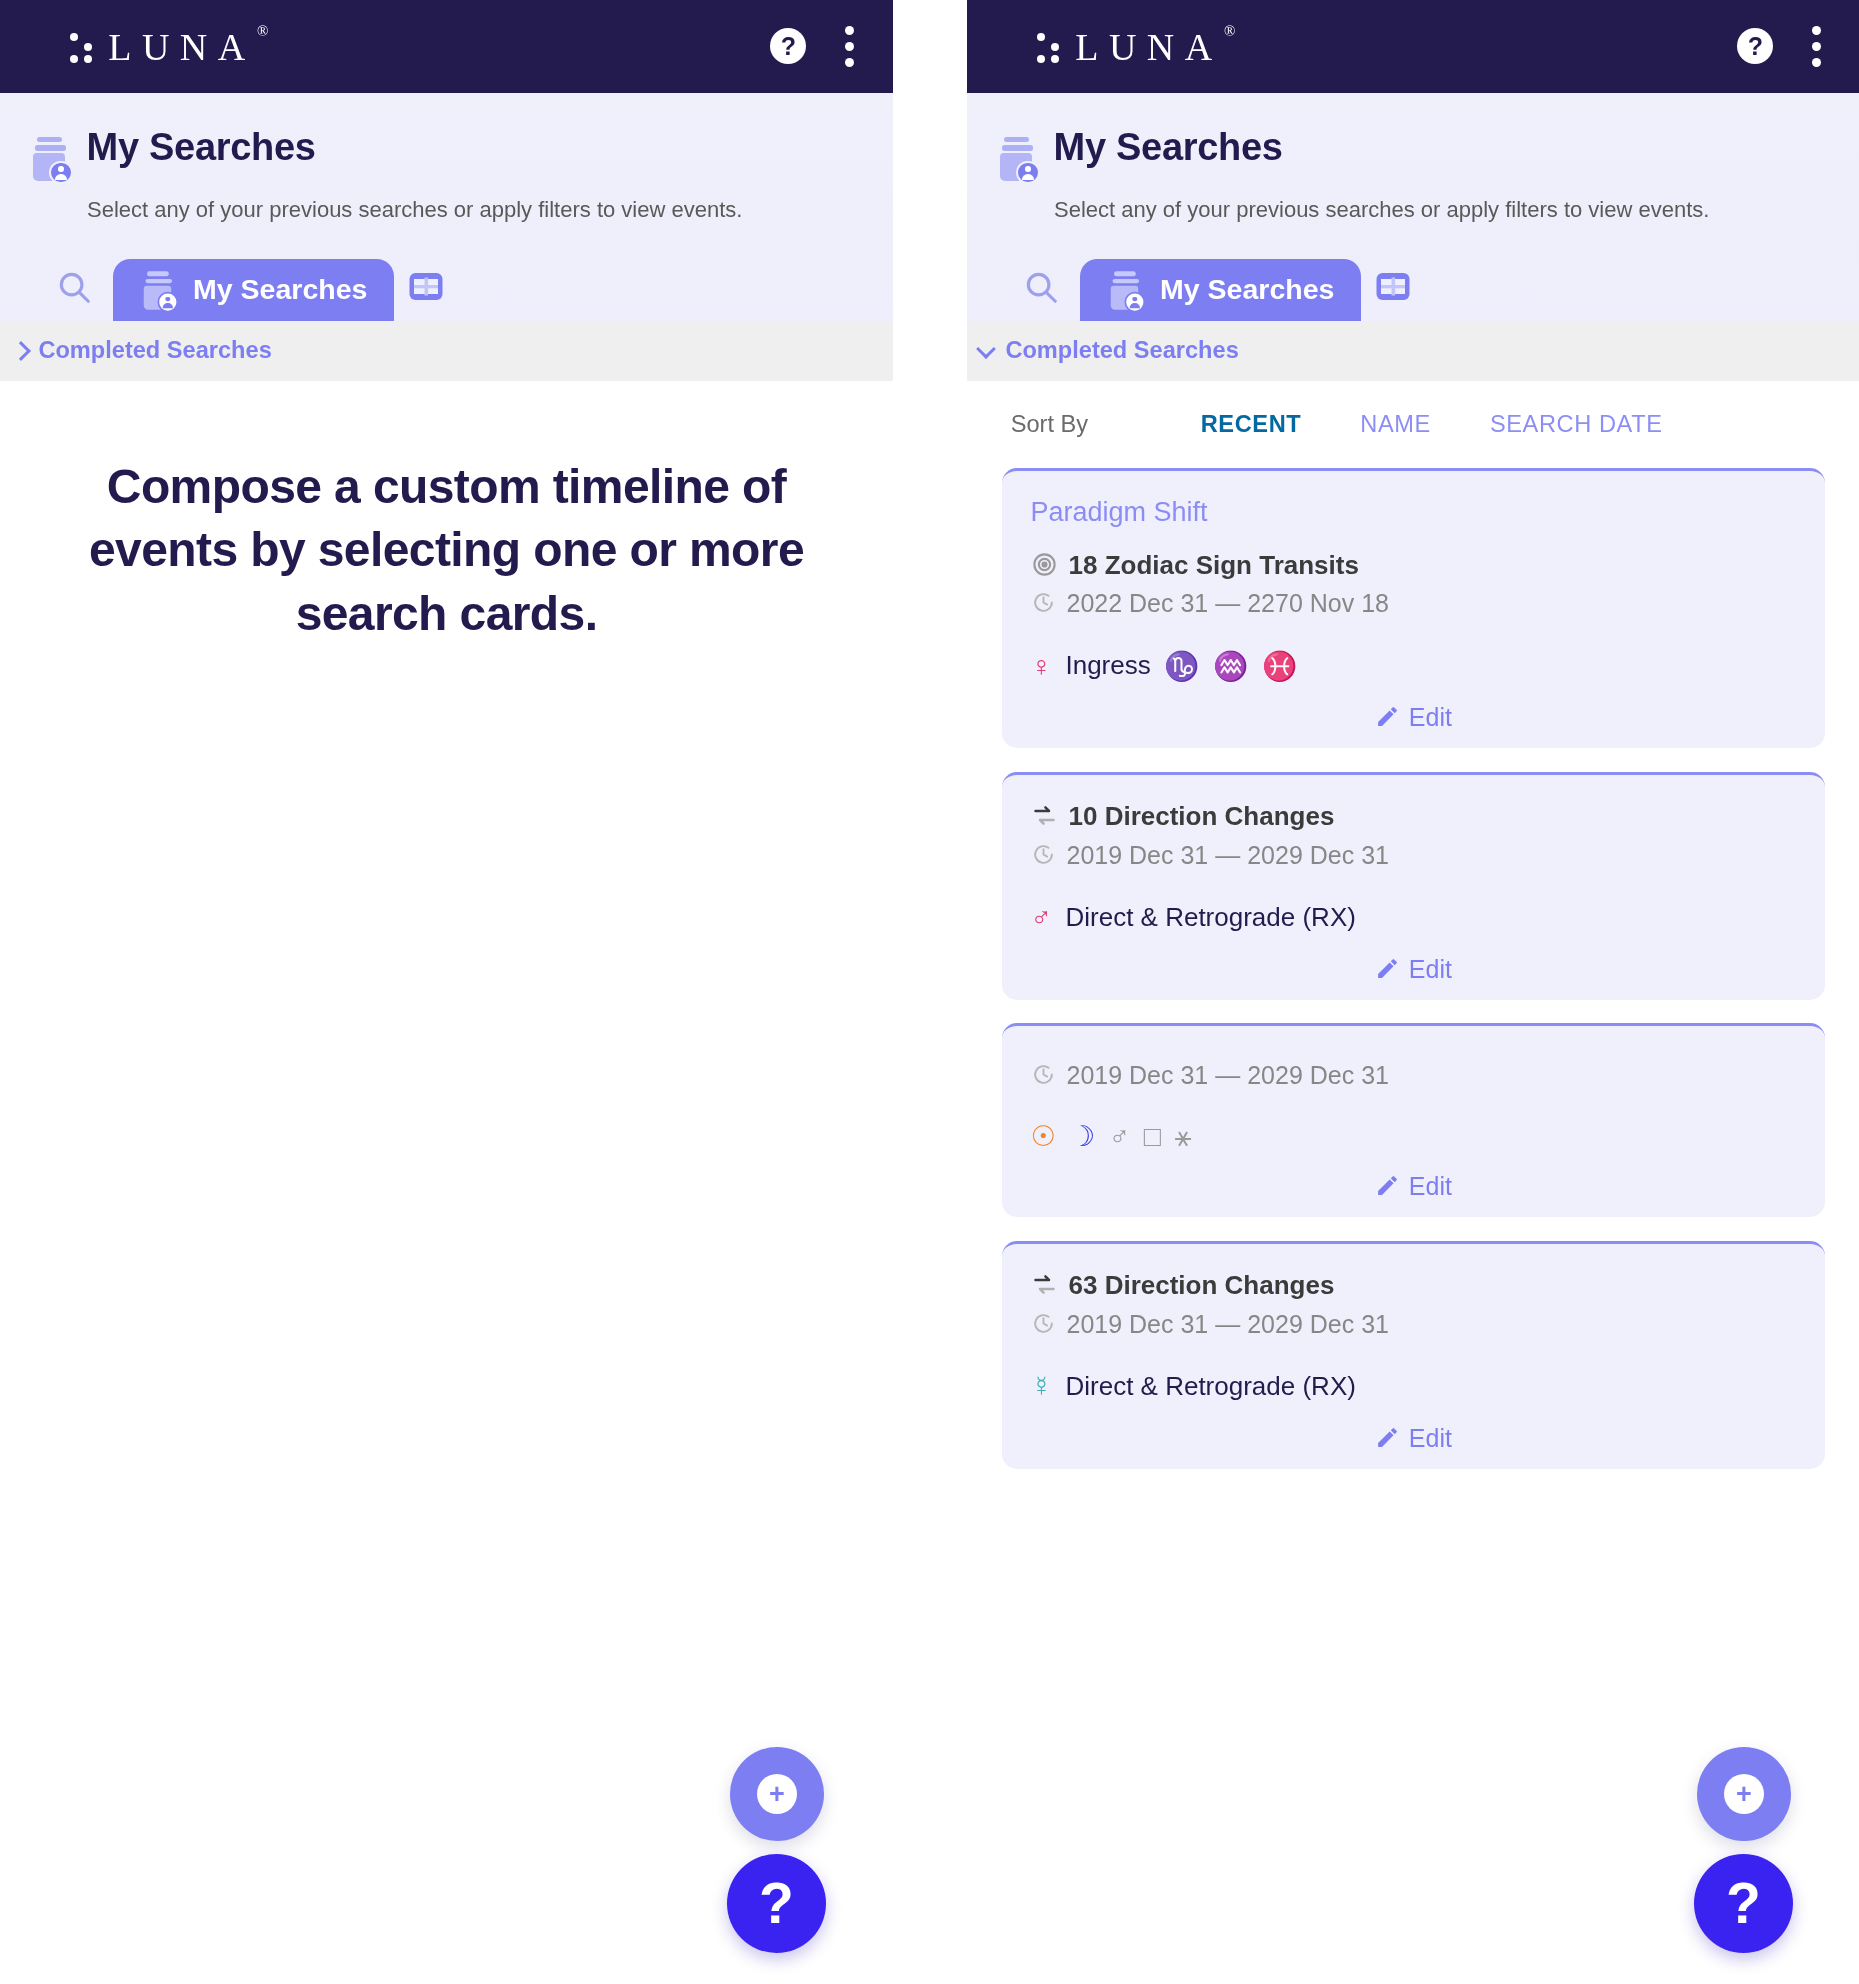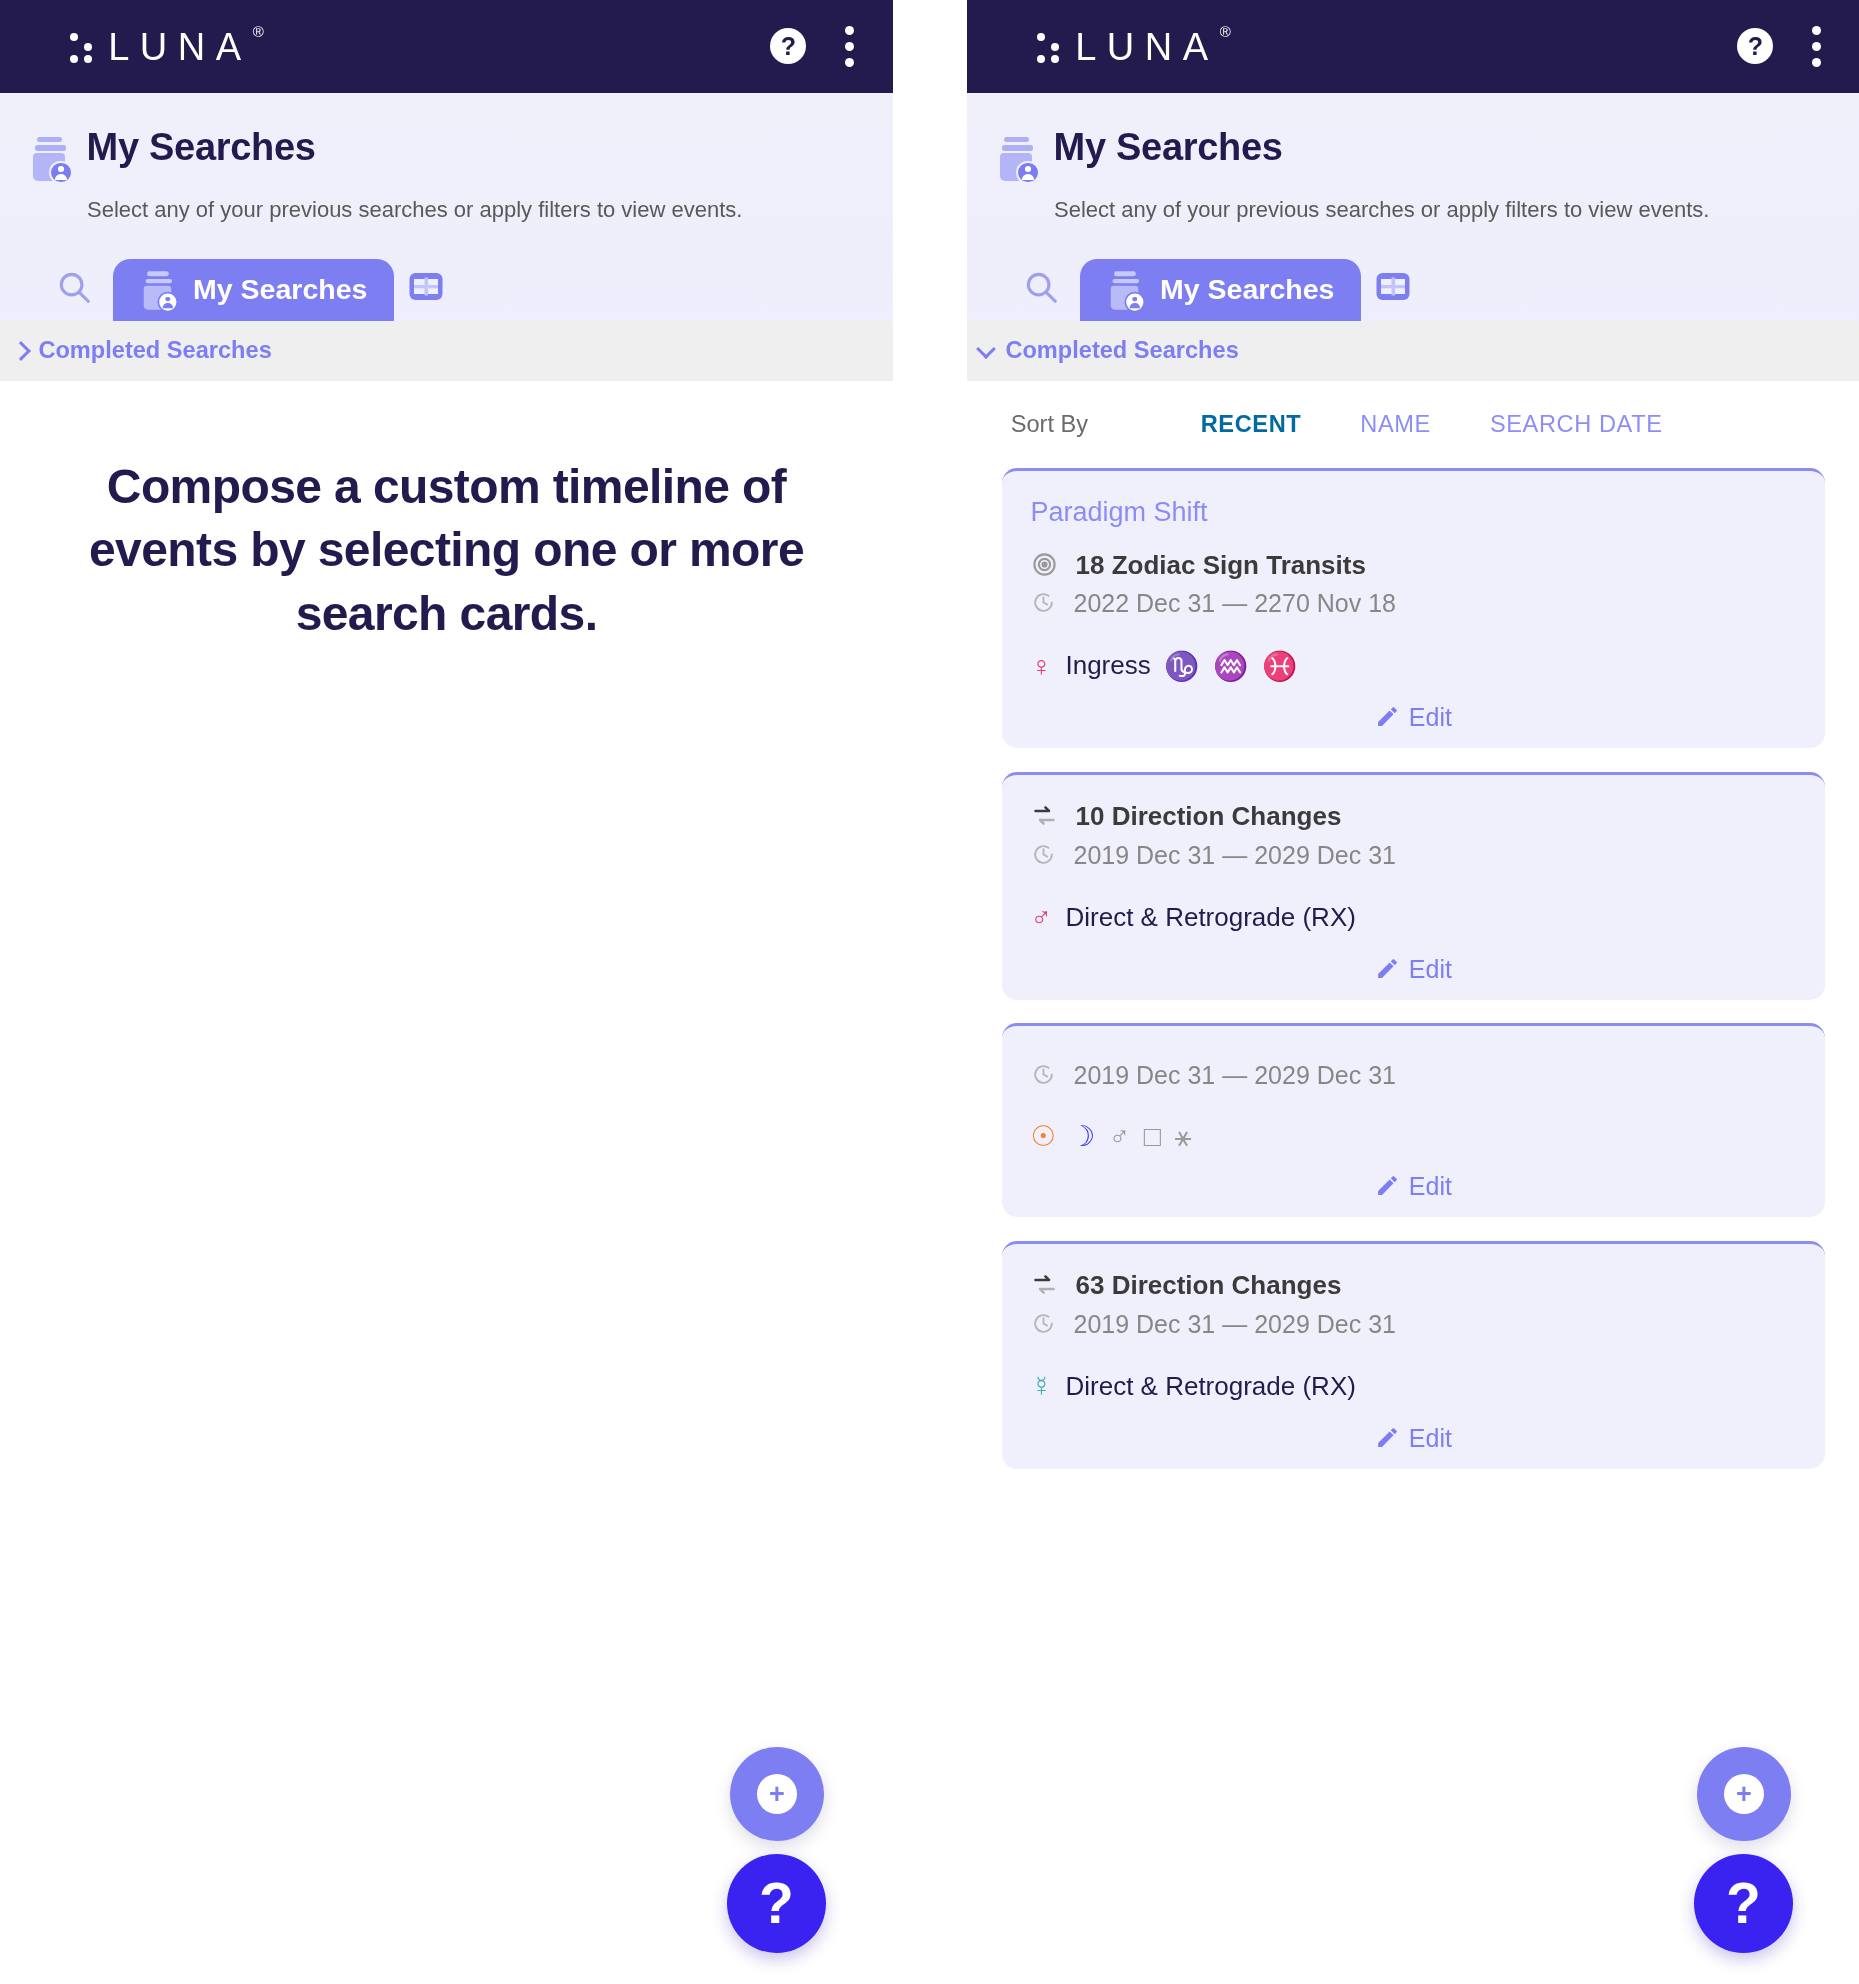--- a/index.html
+++ b/index.html
@@ -28,21 +28,21 @@
 
   
   .appbar {
     height: 93px;
     background: #231B4D;
     display: flex;
     align-items: center;
     padding: 0 30px;
     position: relative;
   }
-  .logo-wrap { display: flex; align-items: center; gap: 6.2px; margin-left: 32px; }
+  .logo-wrap { display: flex; align-items: center; gap: 6.2px; margin-left: 32px; font-family: Liberation Serif, serif; }
   .logo-dots { width: 40px; height: 40px; position: relative; }
   .logo-dots i {
     position: absolute; width: 8px; height: 8px;
     background: #ffffff; border-radius: 50%;
   }
   .logo-dots i.d1 { left: 8px; top: 6.2px; }
   .logo-dots i.d2 { left: 22px; top: 16.7px; }
   .logo-dots i.d3 { left: 8px; top: 28px; }
   .logo-dots i.d4 { left: 22px; top: 28px; }
   .logo-text {
@@ -188,21 +188,21 @@
 
   .card {
     background: #f0f0fc;
     border-radius: 15px;
     border-top: 3.1px solid #8b8df4;
     margin-bottom: 23.6px;
     padding: 26px 28.5px 16px 28.5px;
     position: relative;
   }
   .card-name { font-size: 27px; color: #8b8df4; font-weight: 400; margin-bottom: 22px; }
-  .card-row { display: flex; align-items: center; gap: 18px; }
+  .card-row { display: flex; align-items: center; gap: 11px; }
   .card-count { font-size: 26px; font-weight: 700; color: #3b3b3b; }
   .card-dates { font-size: 25px; color: #878787; }
   .row-dates { margin-top: 8.7px; }
   .row-terms { margin-top: 32px; }
   .term-text { font-size: 26px; color: #231B4D; }
   .glyph { font-size: 28.5px; line-height: 1; }
   .glyph-gray { color: #9a9a9a; }
   .glyph-pink { color: #e03b72; }
   .glyph-teal { color: #3aafb2; }
   .glyph-orange { color: #f0852b; }

